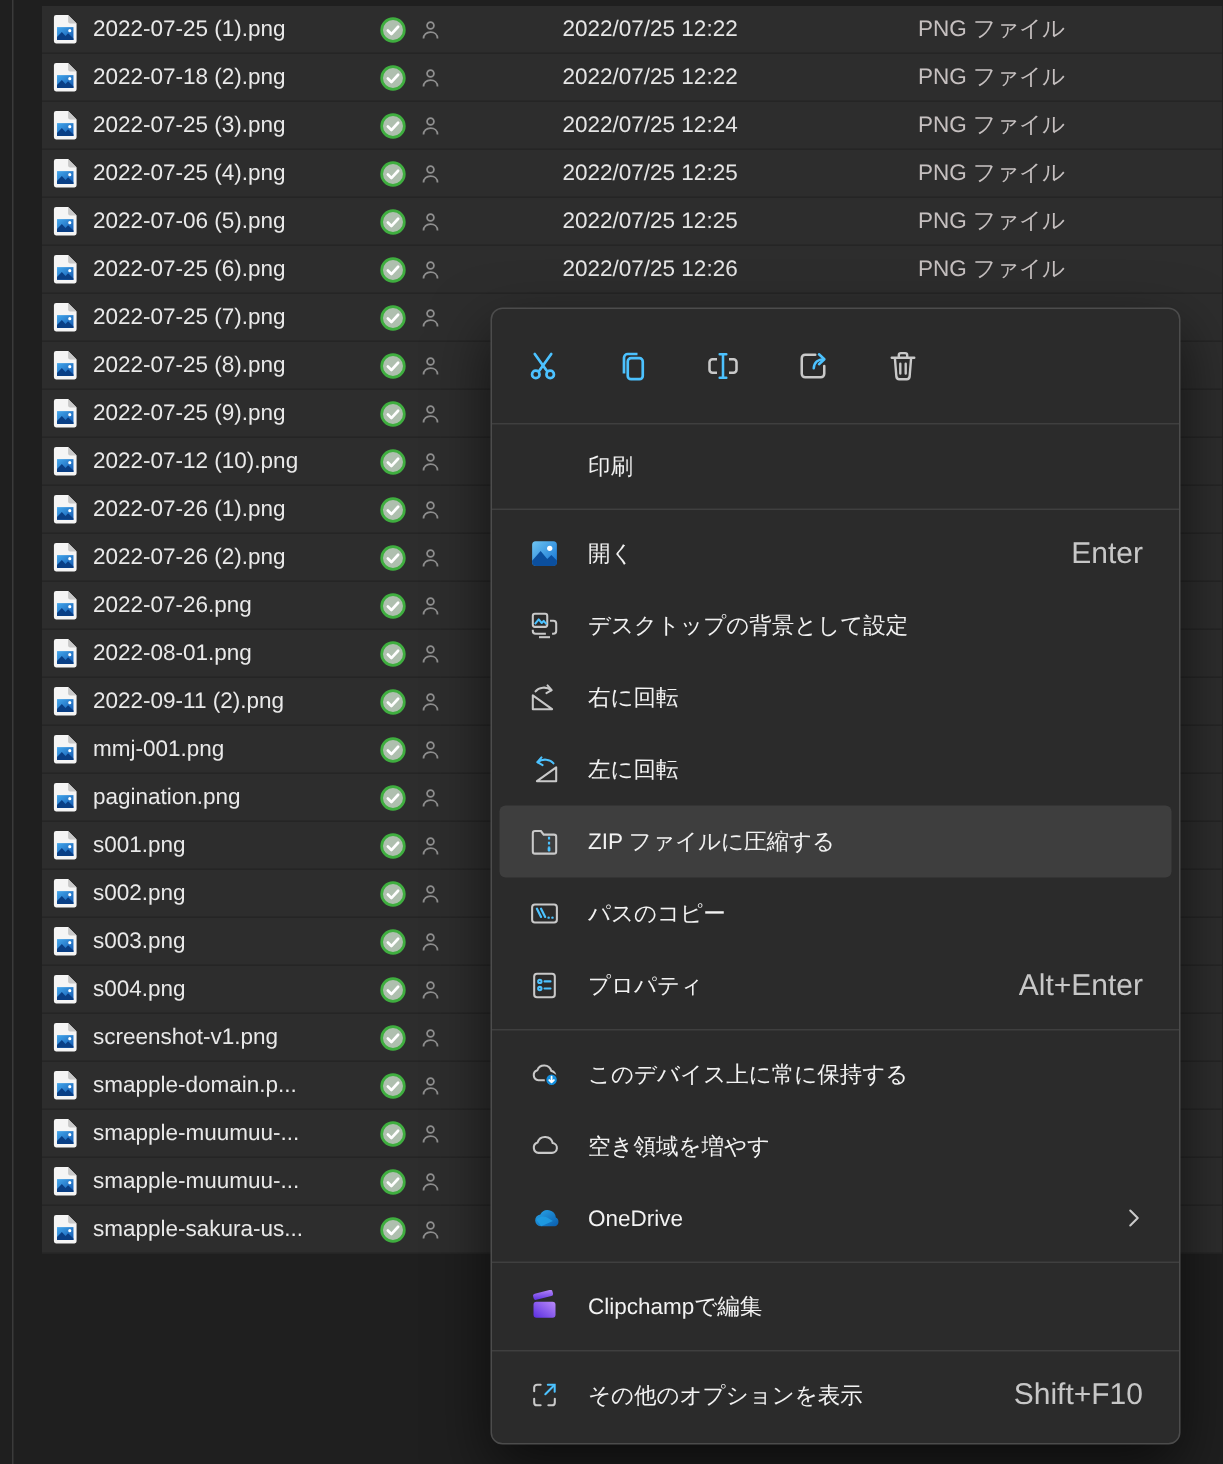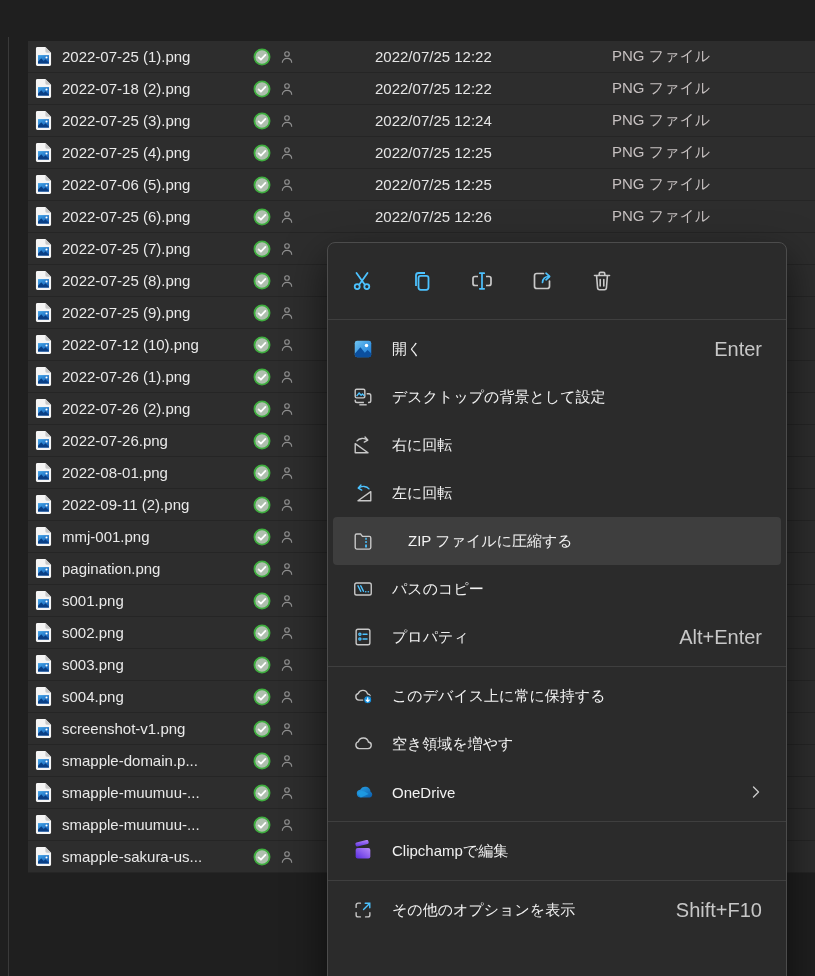--- a/index.html
+++ b/index.html
@@ -1,21 +1,21 @@
 <!DOCTYPE html>
 <html><head>
 <meta charset="utf-8">
 <style>
   html,body{margin:0;padding:0;}
   body{
     width:815px;height:976px;overflow:hidden;position:relative;
     background:#1f1f1f;color:#f0f0f0;
     font-family:"Liberation Sans","DejaVu Sans",sans-serif;
   }
-  .page{position:absolute;inset:0;margin-top:37px;}
+  .page{position:absolute;inset:0;}
   .vline{position:absolute;left:8px;top:0;width:1px;height:976px;background:#3a3a3a;}
 
   
   .file-list{position:absolute;left:28px;right:0;top:4px;z-index:1;}
   .frow{height:32px;display:flex;align-items:center;background:#2d2d2d;
         border-bottom:1px solid #252525;box-sizing:border-box;font-size:15px;}
   .f-icon{width:34px;padding-left:7px;box-sizing:border-box;display:flex;align-items:center;}
   .f-name{width:191px;color:#e9e9e9;white-space:nowrap;overflow:hidden;}
   .f-check{width:26px;display:flex;align-items:center;}
   .f-person{width:18px;display:flex;align-items:center;}
@@ -29,21 +29,21 @@
         box-shadow:0 16px 40px rgba(0,0,0,.6);box-sizing:border-box;overflow:hidden;}
   .toolbar{height:76px;display:flex;align-items:center;padding-left:22px;
            border-bottom:1px solid #3f3f3f;}
   .tbtn{width:24px;height:24px;margin-right:36px;background:none;border:none;padding:0;
         display:flex;align-items:center;justify-content:center;}
   .msection{padding:5px 0;border-bottom:1px solid #3f3f3f;}
   .msection:last-child{border-bottom:none;}
   .mitem{height:48px;margin:0 5px;padding:0 19px;display:flex;align-items:center;
          border-radius:4px;font-size:15px;box-sizing:border-box;}
   .mitem.compact{height:46px;}
-  .mitem.hl{background:#3e3e3e;gap:16px;}
+  .mitem.hl{background:#3e3e3e;}
   .mi-icon{width:22px;height:22px;margin-right:18px;display:flex;align-items:center;justify-content:center;flex:none;}
   .mi-label{flex:1;color:#f2f2f2;white-space:nowrap;overflow:hidden;}
   .mi-shortcut{color:#c7c7c7;font-size:20px;margin-left:12px;}
   .mi-chevron{display:flex;align-items:center;margin-left:12px;}
 </style>
 </head>
 <body>
 
 <svg width="0" height="0" style="position:absolute" aria-hidden="true">
   <defs>
@@ -972,20 +972,26 @@
               <path d="M4.5 6.5h15"></path>
               <path d="M9.2 6.2V4.8a1.4 1.4 0 0 1 1.4-1.4h2.8a1.4 1.4 0 0 1 1.4 1.4v1.4"></path>
               <path d="M6.6 6.8l1 12.4a1.9 1.9 0 0 0 1.9 1.6h5a1.9 1.9 0 0 0 1.9-1.6l1-12.4"></path>
               <path d="M10.2 10.5v6.5M13.8 10.5v6.5"></path>
             </svg>
           </span>
         </button>
       </div>
     <div class="sections">
         <div class="msection">
+          <div class="mitem compact">
+            <span class="mi-icon"></span>
+            <span class="mi-label">印刷</span>
+          </div>
+        </div>
+        <div class="msection">
           <div class="mitem">
             <span class="mi-icon">
               <span style="display: flex;">
                 <svg width="22" height="22" viewBox="0 0 24 24">
                   <rect x="3" y="3" width="18" height="18" rx="2.6" fill="url(#gphotos)"></rect>
                   <circle cx="15.8" cy="8.2" r="1.9" fill="#fff"></circle>
                   <path d="M3 17.2l6.2-7 4.8 5.8 3-3 4 4v1.4a2.6 2.6 0 0 1-2.6 2.6H5.6A2.6 2.6 0 0 1 3 18.4z" fill="#0b4f9e"></path>
                 </svg>
               </span>
             </span>

